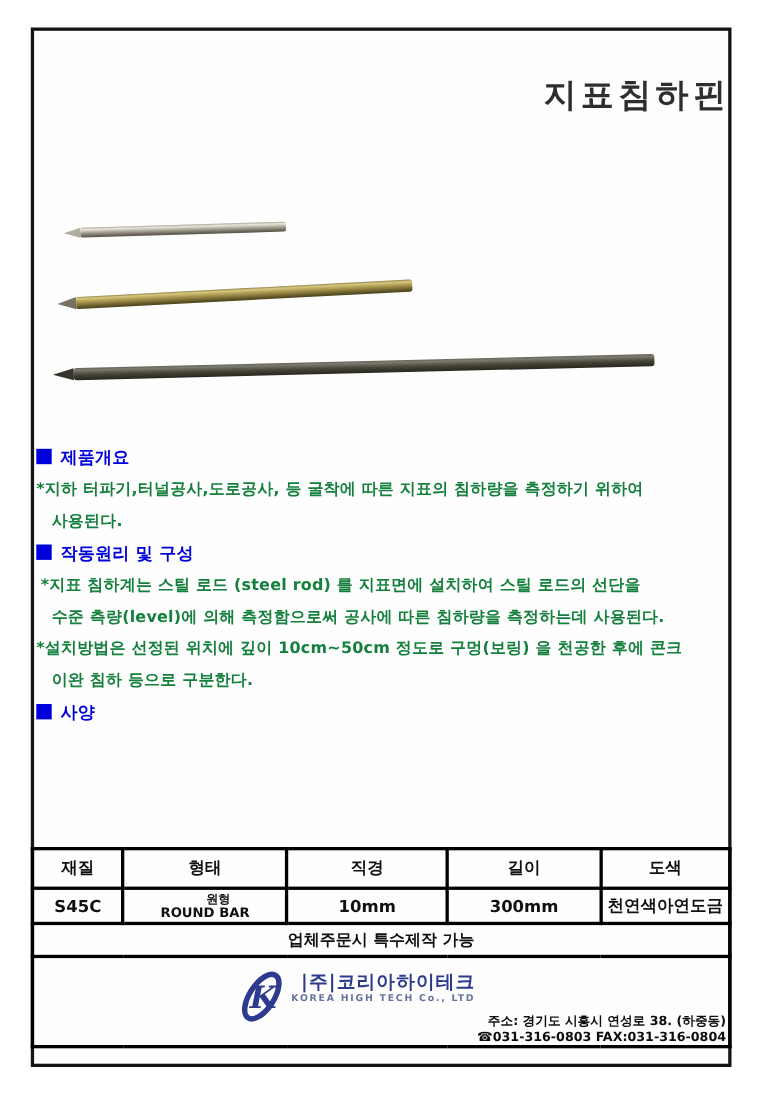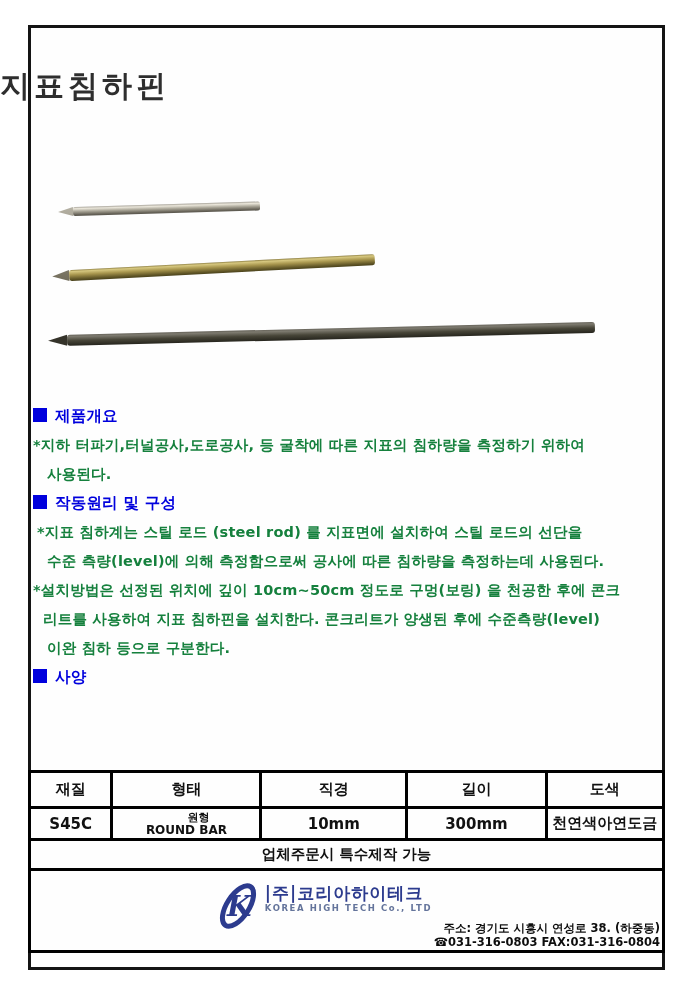--- a/index.html
+++ b/index.html
@@ -5,21 +5,21 @@
   html,body{margin:0;padding:0;background:#ffffff;}
   #page{
     position:relative;width:692px;height:1000px;background:#ffffff;overflow:hidden;
     font-family:"DejaVu Sans","Liberation Sans",sans-serif;color:#111;
   }
   .page-border{
     position:absolute;left:28px;top:25px;width:631px;height:939px;
     border:3px solid #141414;background:#fefefe;
   }
   .doc-title{
-    position:absolute;left:0;top:66px;width:664px;text-align:left;
+    position:absolute;left:0;top:66px;width:664px;text-align:right;
     font-size:30px;font-weight:bold;letter-spacing:4px;color:#2e2e2e;
   }
   .photo{position:absolute;left:28px;top:180px;width:637px;height:200px;}
   .text-block{
     position:absolute;left:33px;top:402px;width:625px;
     font-size:14.5px;font-weight:bold;line-height:29px;letter-spacing:0.2px;
   }
   .sec-head{color:#0000dd;height:29px;font-size:15.5px;}
   .sec-head .sq{
     display:inline-block;width:14px;height:14px;background:#0000dd;
@@ -41,21 +41,21 @@
   td.val{height:29px;font-size:15px;font-weight:600;}
   .shape-kr{font-size:11px;font-weight:bold;line-height:12px;margin-top:2px;margin-left:24px;}
   .shape-en{font-size:12px;font-weight:600;line-height:13px;}
   td.note-cell{height:27px;font-size:14.5px;font-weight:bold;}
   td.footer-cell{height:79px;position:relative;border-bottom:3px solid #000;}
   .logo-wrap{
     position:absolute;left:0;top:8px;width:100%;display:flex;
     justify-content:center;align-items:flex-start;transform:translateX(-22px);
   }
   .logo-mark{flex:0 0 auto;margin-right:6px;}
-  .logo-texts{text-align:left;padding-top:5px;}
+  .logo-texts{text-align:right;padding-top:5px;}
   .logo-kr{font-size:17px;font-weight:bold;color:#2c3b8e;letter-spacing:1px;line-height:19px;}
   .logo-en{font-size:8.5px;font-weight:bold;color:#64749b;letter-spacing:1.6px;line-height:11px;}
   .addr{
     position:absolute;right:2px;bottom:1px;text-align:right;
     font-size:11.5px;font-weight:bold;line-height:14px;color:#0d0d0d;white-space:nowrap;
   }
 </style>
 </head>
 <body>
 
@@ -116,21 +116,20 @@
     </div>
     <div class="bline">*지하 터파기,터널공사,도로공사, 등 굴착에 따른 지표의 침하량을 측정하기 위하여</div>
     <div class="bline ind3">사용된다.</div>
 
     <div class="sec-head">
       <span class="sq"></span><span>작동원리 및 구성</span>
     </div>
     <div class="bline ind1">*지표 침하계는 스틸 로드 (steel rod) 를 지표면에 설치하여 스틸 로드의 선단을</div>
     <div class="bline ind3">수준 측량(level)에  의해 측정함으로써 공사에 따른 침하량을 측정하는데 사용된다.</div>
     <div class="bline">*설치방법은 선정된 위치에 깊이 10cm~50cm 정도로 구멍(보링) 을 천공한 후에 콘크</div>
-    <div class="bline ind2">리트를 사용하여 지표 침하핀을 설치한다. 콘크리트가 양생된 후에 수준측량(level)</div>
     <div class="bline ind3">이완 침하 등으로 구분한다.</div>
 
     <div class="sec-head">
       <span class="sq"></span><span>사양</span>
     </div>
   </div>
 
   <table class="spec">
     <colgroup>
       <col style="width:13%">

